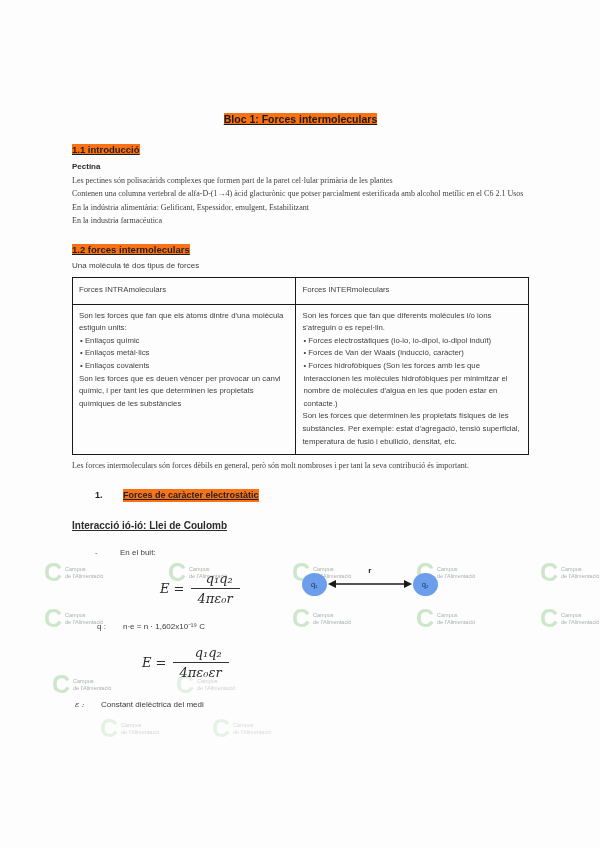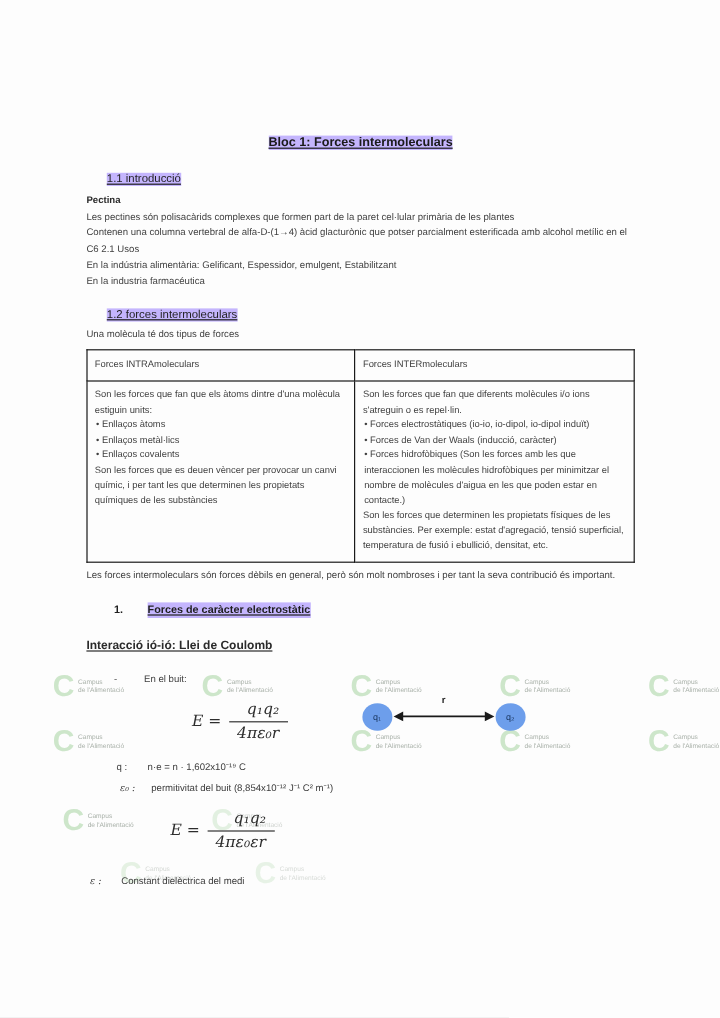--- a/index.html
+++ b/index.html
@@ -13,25 +13,25 @@
     overflow:hidden;
     box-sizing:border-box;
     padding:112px 71px 0 72px;
   }
   .content{position:relative;z-index:1;}
   
   .doc-title{
     text-align:center;font-size:10.5px;font-weight:bold;color:#1a1a1a;
     margin:0 0 0 0;line-height:14px;
   }
-  .hl{background:#c4b5fd;}
+  .hl{background:#f97316;}
   .und{text-decoration:underline;}
-  .h-sec{font-size:9.5px;font-weight:normal;color:#1f1f1f;margin:17px 0 3px 17px;line-height:13px;}
+  .h-sec{font-size:9.5px;font-weight:bold;color:#1f1f1f;margin:17px 0 3px 0;line-height:13px;}
   .bold-lead{font-size:8px;font-weight:bold;color:#2b2b2b;margin:4px 0 0 0;line-height:13.5px;}
-  p.body{font-size:8px;margin:0;line-height:13.5px;}
+  p.body{font-size:8px;margin:0;line-height:13.5px;font-family:Liberation Serif, serif;}
   .intro-line{font-size:8px;margin:2px 0 0 0;line-height:13.5px;}
   
   table.forces{
     border-collapse:collapse;width:100%;margin-top:5px;
     font-size:7.8px;line-height:12.6px;color:#3f3f3f;
     table-layout:fixed;
   }
   table.forces,table.forces th,table.forces td{border:1.6px solid #1a1a1a;}
   table.forces th{
     font-weight:normal;text-align:left;padding:6px 8px 7px 6px;vertical-align:top;
@@ -167,21 +167,21 @@
           <col style="width:51%">
         </colgroup>
       <tbody>
           <tr>
         <th>Forces INTRAmoleculars</th>
         <th>Forces INTERmoleculars</th>
       </tr>
       <tr>
         <td>
           <span>Son les forces que fan que els àtoms dintre d'una molècula estiguin units:</span>
-          <span class="cell-bullet">Enllaços àtoms</span>
+          <span class="cell-bullet">Enllaços químic</span>
           <span class="cell-bullet">Enllaços metàl·lics</span>
           <span class="cell-bullet">Enllaços covalents</span>
           <span>Son les forces que es deuen vèncer per provocar un canvi químic, i per tant les que determinen les propietats químiques de les substàncies</span>
         </td>
         <td>
           <span>Son les forces que fan que diferents molècules i/o ions s'atreguin o es repel·lin.</span>
           <span class="cell-bullet">Forces electrostàtiques (io-io, io-dipol, io-dipol induït)</span>
           <span class="cell-bullet">Forces de Van der Waals (inducció, caràcter)</span>
           <span class="cell-bullet">Forces hidrofòbiques (Son les forces amb les que interaccionen les molècules hidrofòbiques per minimitzar el nombre de molècules d'aigua en les que poden estar en contacte.)</span>
           <span>Son les forces que determinen les propietats físiques de les substàncies. Per exemple: estat d'agregació, tensió superficial, temperatura de fusió i ebullició, densitat, etc.</span>
@@ -222,24 +222,20 @@
           </svg>
         </span>
         <span class="ion">q₂</span>
       </div>
     </div>
 
     <div class="def-line d-q">
       <span class="sym">q :</span>
       <span>n·e = n · 1,602x10⁻¹⁹ C</span>
     </div>
-    <div class="def-line d-eps0">
-      <span class="sym sym-serif">ε₀ :</span>
-      <span>permitivitat del buit (8,854x10⁻¹² J⁻¹ C² m⁻¹)</span>
-    </div>
 
 
     <div class="formula-row">
       <div class="formula f2">
         <span>E =</span>
         <span class="frac">
           <span class="num">q₁q₂</span>
           <span class="den">4πε₀εr</span>
         </span>
       </div>

